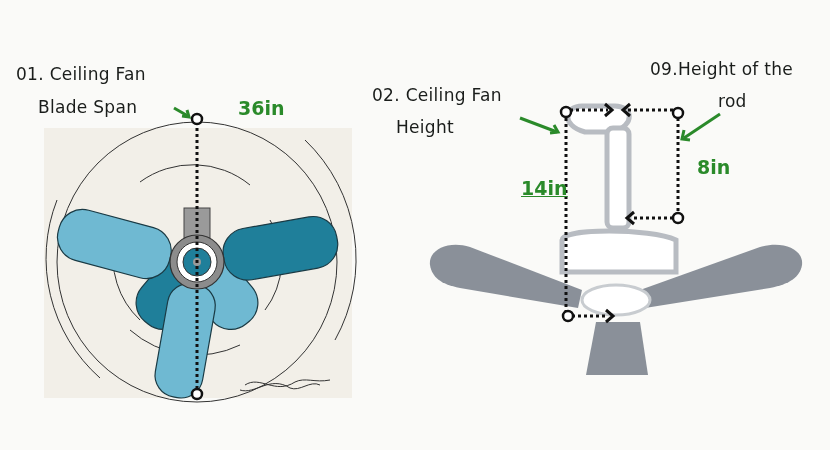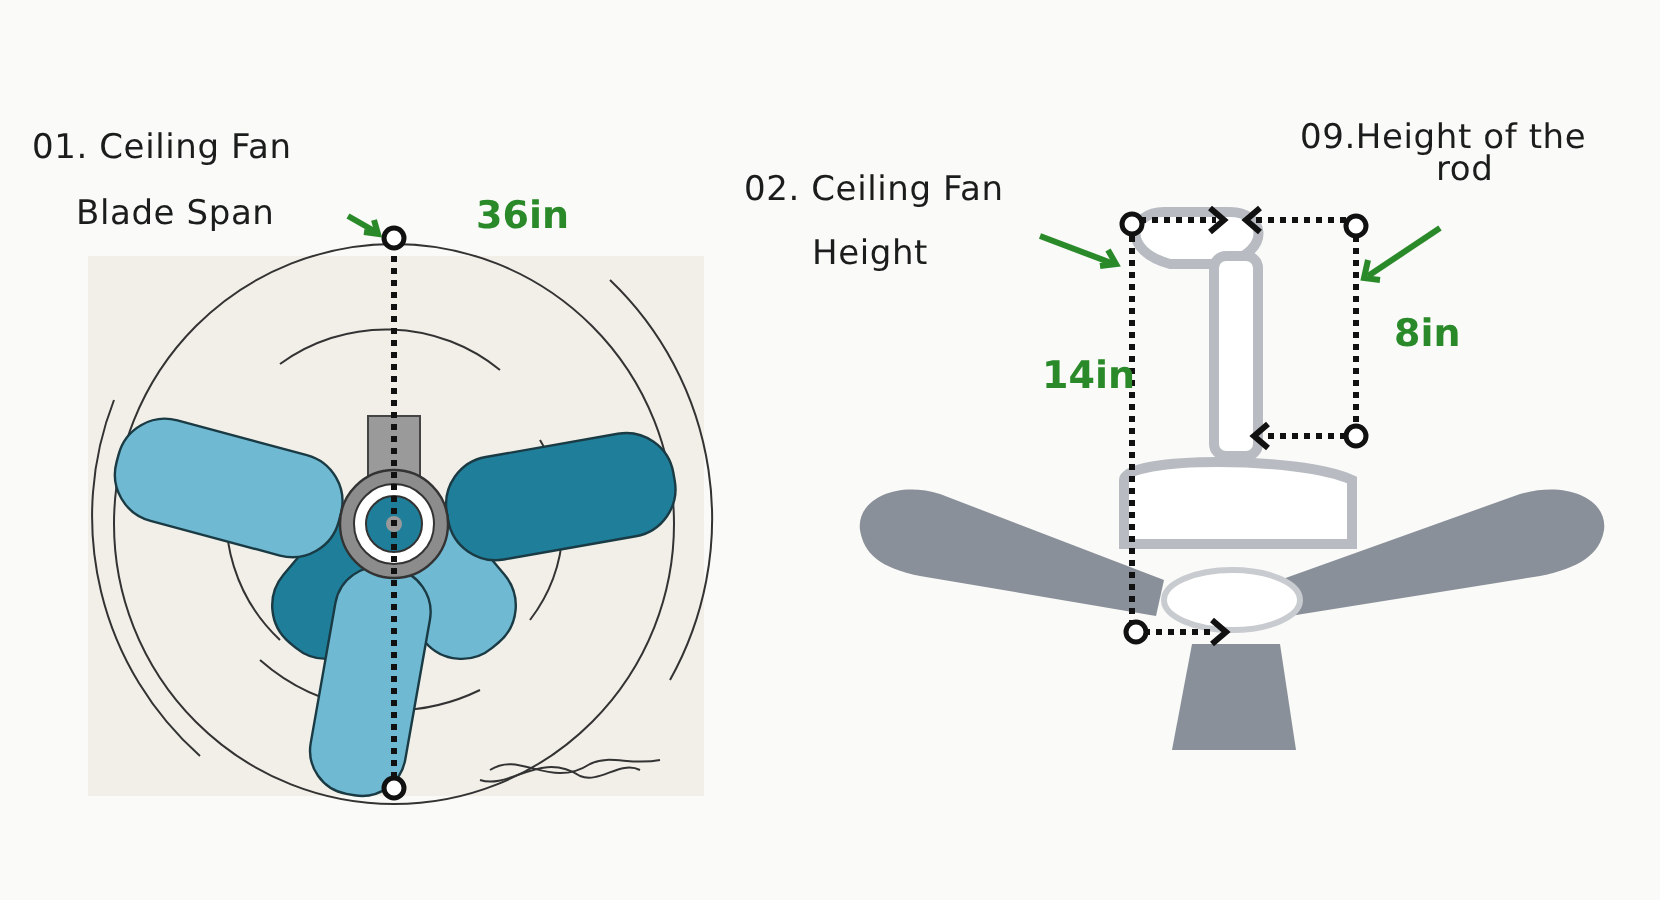--- a/index.html
+++ b/index.html
@@ -100,18 +100,18 @@
     <line x1="720" y1="114" x2="684" y2="138"></line>
     <polyline points="684,130 682,139 690,140"></polyline>
   </g>
 </svg>
 
 <div class="label" style="left:16px; top:64px;">01. Ceiling Fan</div>
 <div class="label" style="left:38px; top:97px;">Blade Span</div>
 <div class="meas" style="left:238px; top:97px;">36in</div>
 
 <div class="label" style="left:372px; top:85px;text-align:right;">02. Ceiling Fan</div>
-<div class="label" style="left:406px; top:117px;">Height</div>
-<div class="meas" style="left:521px; top:177px;">14in</div>
+<div class="label" style="left:396px; top:117px;">Height</div>
+<div class="meas" style="left:521px; top:177px;text-decoration:underline;">14in</div>
 
 <div class="label" style="left:650px; top:59px;">09.Height of the</div>
-<div class="label" style="left:718px; top:75px;">rod</div>
+<div class="label" style="left:718px; top:91px;">rod</div>
 <div class="meas" style="left:697px; top:156px;text-align:center;">8in</div>
 
 </body></html>

